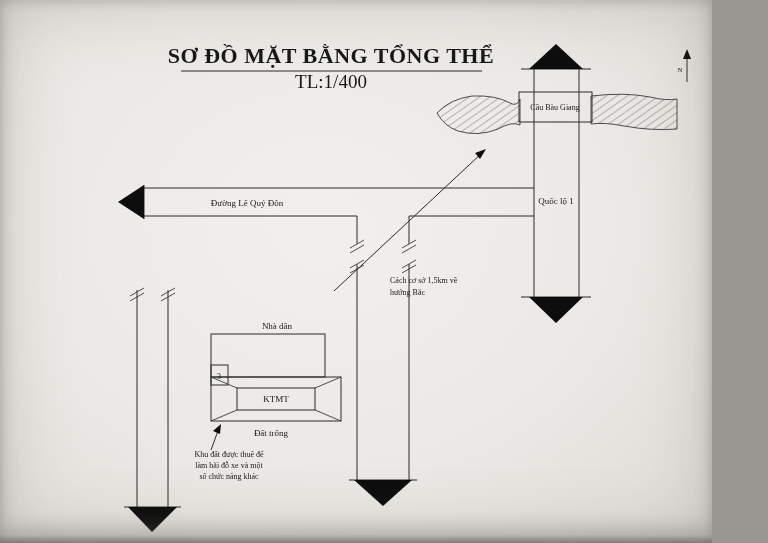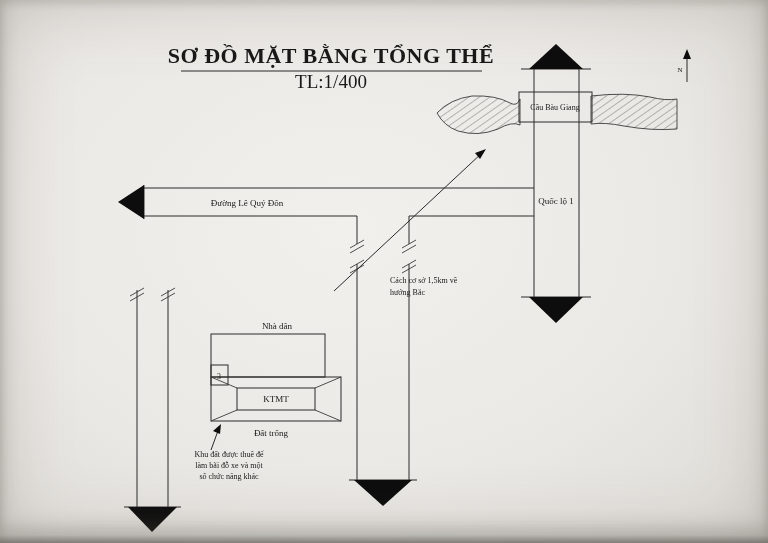--- a/index.html
+++ b/index.html
@@ -1,18 +1,18 @@
 <!DOCTYPE html>
 <html><head>
 <meta charset="utf-8">
 <style>
   html,body{margin:0;padding:0;background:#9a9792;}
   .page{
     position:relative;
-    width:768px;height:543px;
+    width:712px;height:543px;
     overflow:hidden;
     background:radial-gradient(ellipse at 45% 42%, #f2f0ed 0%, #ebe9e5 55%, #dcdad5 100%);
     font-family:"Liberation Serif","DejaVu Serif",serif;
   }
   svg{position:absolute;left:0;top:0;}
   .ln{stroke:#2a2a2a;stroke-width:1;fill:none;}
   .thin{stroke:#3a3a3a;stroke-width:0.9;}
   .arrow{fill:#0d0d0d;stroke:none;}
   .serif{fill:#181818;stroke:none;font-family:"Liberation Serif","DejaVu Serif",serif;}
   .vignette{

